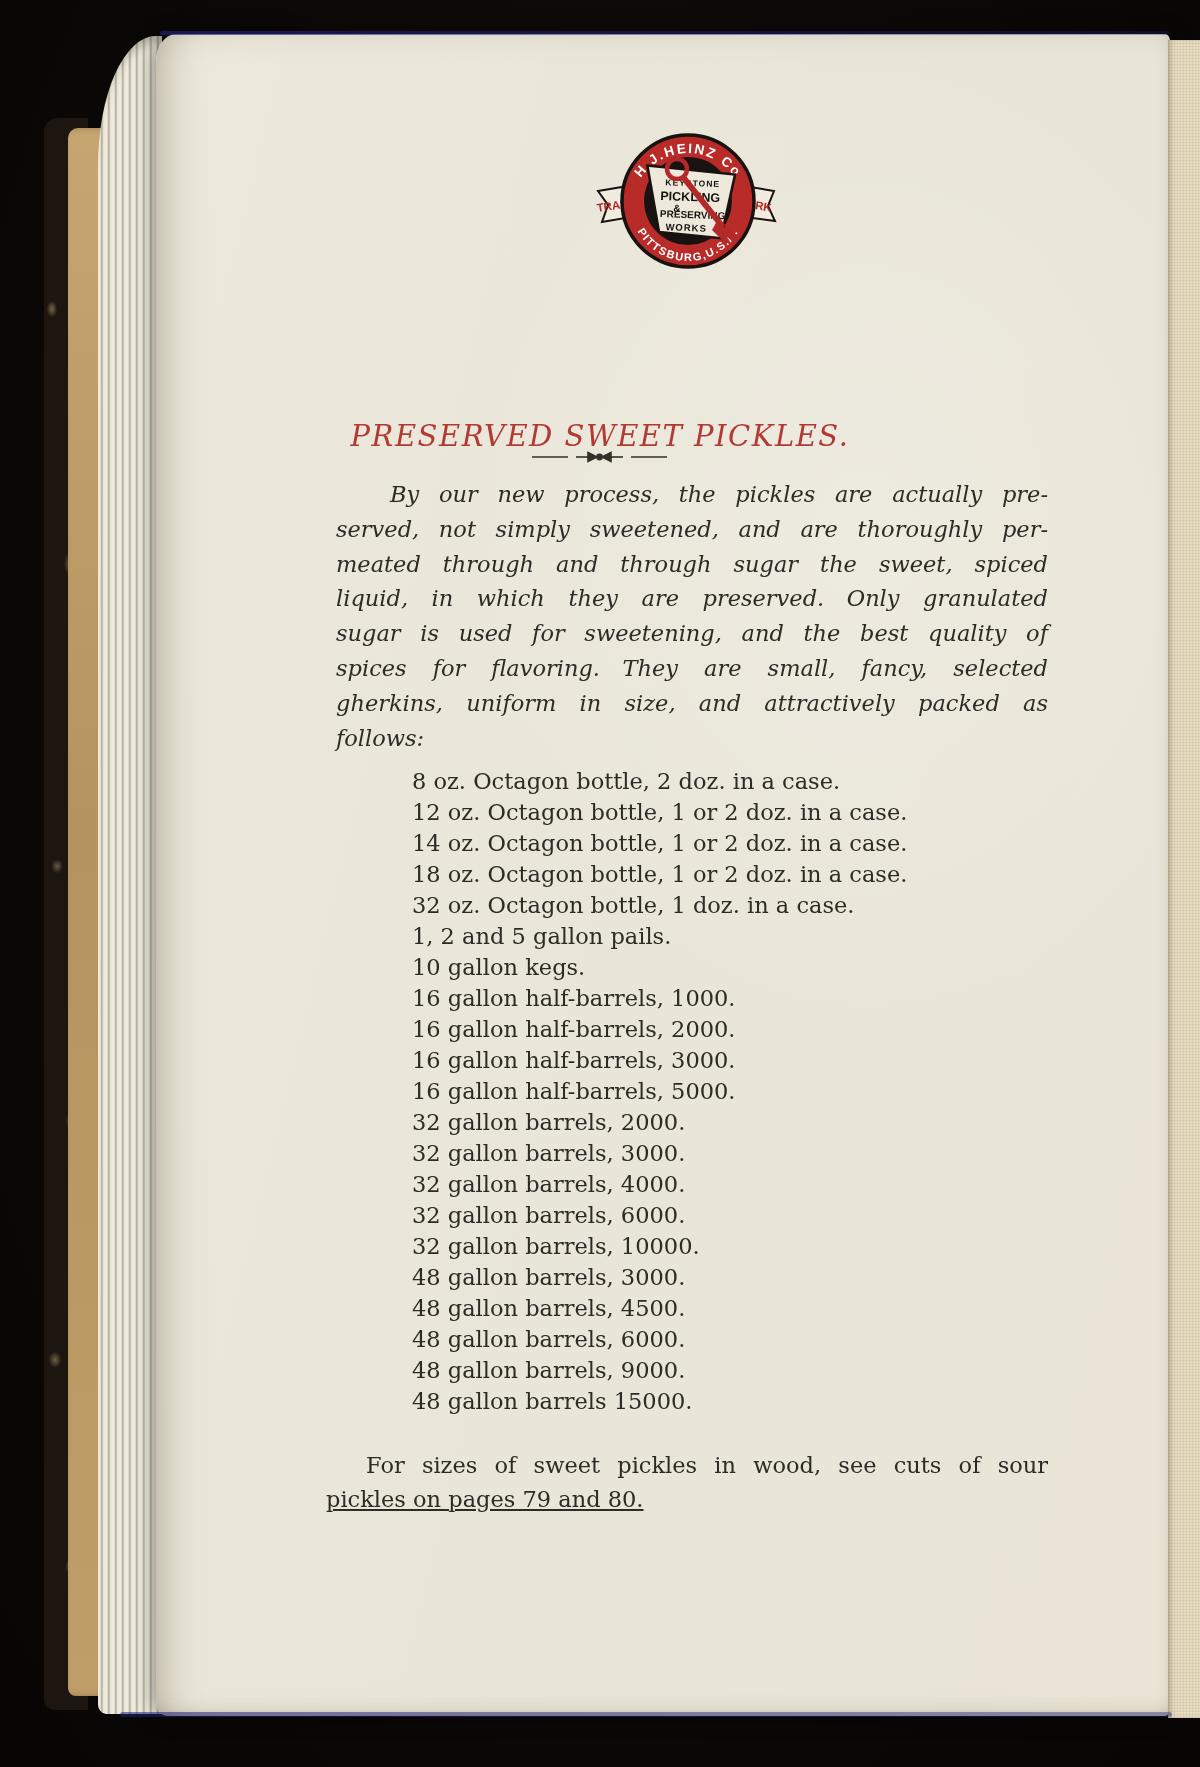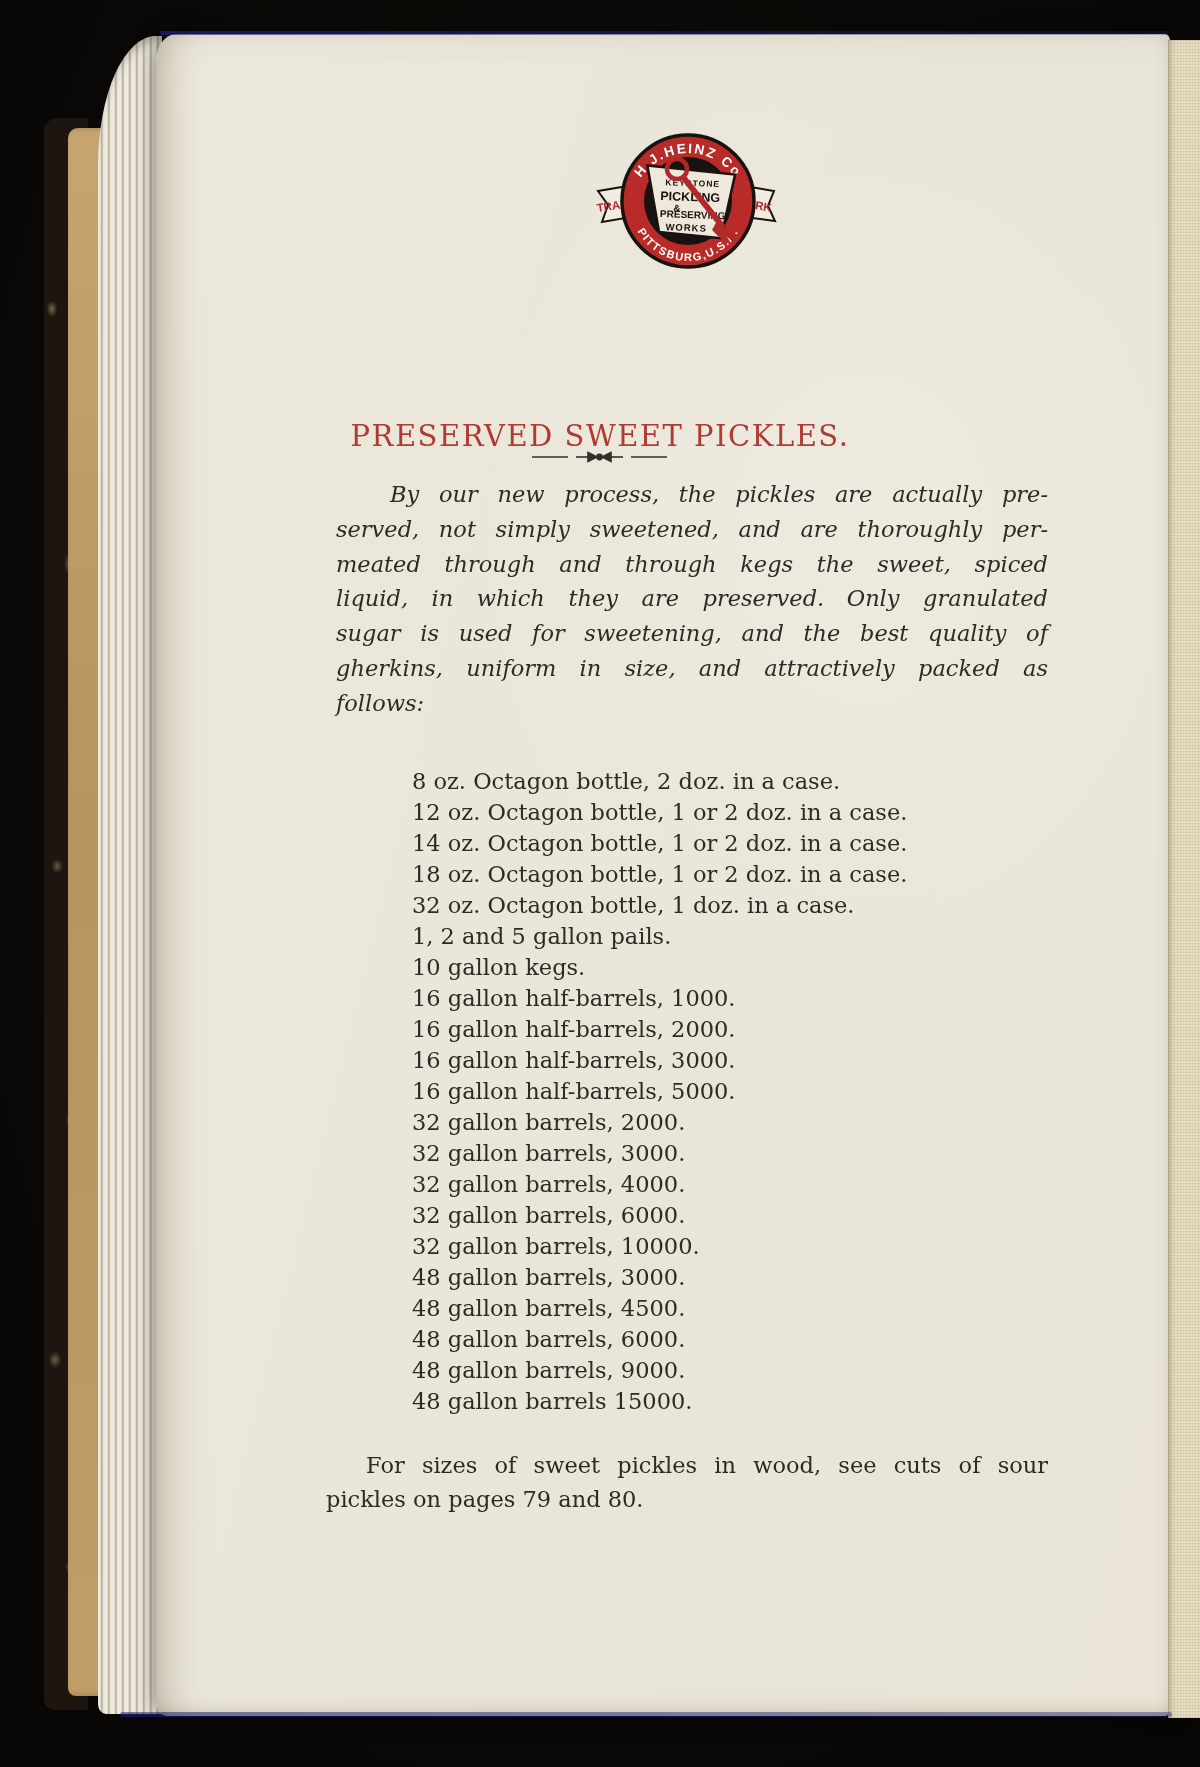--- a/index.html
+++ b/index.html
@@ -47,38 +47,38 @@
     background:linear-gradient(90deg,rgba(32,36,128,.65),rgba(32,36,128,.30));
     border-radius:3px;}
   .fringe-bottom{position:absolute;left:120px;top:1712px;width:1052px;height:5px;
     background:linear-gradient(90deg,rgba(28,32,120,.55),rgba(28,32,120,.40));
     border-radius:3px;}
 
   
   .logo{position:absolute;left:591px;top:124px;width:190px;height:152px;}
   .title{position:absolute;left:310px;top:419px;width:580px;
     text-align:center;font-size:29px;letter-spacing:1.5px;color:#b13a32;
-    white-space:nowrap;}
+    white-space:nowrap;font-style:italic;}
   .divider{position:absolute;left:532px;top:450px;width:135px;height:14px;}
 
   .intro{position:absolute;left:336px;top:477px;width:712px;
     font-size:22.5px;line-height:34.8px;color:#2d2b26;font-style:italic;}
   .intro .line{text-align:justify;text-align-last:justify;}
   .intro .line:first-child{text-indent:54px;}
   .intro .line:last-child{text-align-last:left;}
 
   .packing{position:absolute;left:412px;top:766px;width:660px;
     font-size:22.5px;line-height:31px;color:#2d2b26;}
   .packing .line{white-space:nowrap;}
 
   .closing{position:absolute;left:326px;top:1449px;width:722px;
     font-size:22.5px;line-height:33.5px;color:#2d2b26;}
   .closing .line{text-align:justify;text-align-last:justify;}
   .closing .line:first-child{text-indent:40px;}
-  .closing .line:last-child{text-align-last:left;}
+  .closing .line:last-child{text-align-last:left;text-decoration:underline;}
 
   .logo text{font-family:"Liberation Sans","DejaVu Sans",sans-serif;font-weight:bold;}
 </style>
 </head>
 <body>
 
 <div id="stage">
 
   <div class="spine"></div>
   <div class="tanboard"></div>
@@ -137,23 +137,24 @@
       <circle cx="67.5" cy="7" r="3.4" stroke="none"></circle>
       <polygon points="79,2.5 70,7 79,11.5"></polygon>
       <line x1="77" y1="7" x2="91" y2="7"></line>
       <line x1="99" y1="7" x2="135" y2="7"></line>
     </g>
   </svg>
 
   <div class="intro">
       <div class="line">By our new process, the pickles are actually pre-</div>
       <div class="line">served, not simply sweetened, and are thoroughly per-</div>
-      <div class="line">meated through and through kegs the sweet, spiced</div>
+      <div class="line">meated through and through sugar the sweet, spiced</div>
       <div class="line">liquid, in which they are preserved. Only granulated</div>
       <div class="line">sugar is used for sweetening, and the best quality of</div>
+      <div class="line">spices for flavoring. They are small, fancy, selected</div>
       <div class="line">gherkins, uniform in size, and attractively packed as</div>
       <div class="line">follows:</div>
     </div>
 
   <div class="packing">
       <div class="line">8 oz. Octagon bottle, 2 doz. in a case.</div>
       <div class="line">12 oz. Octagon bottle, 1 or 2 doz. in a case.</div>
       <div class="line">14 oz. Octagon bottle, 1 or 2 doz. in a case.</div>
       <div class="line">18 oz. Octagon bottle, 1 or 2 doz. in a case.</div>
       <div class="line">32 oz. Octagon bottle, 1 doz. in a case.</div>

